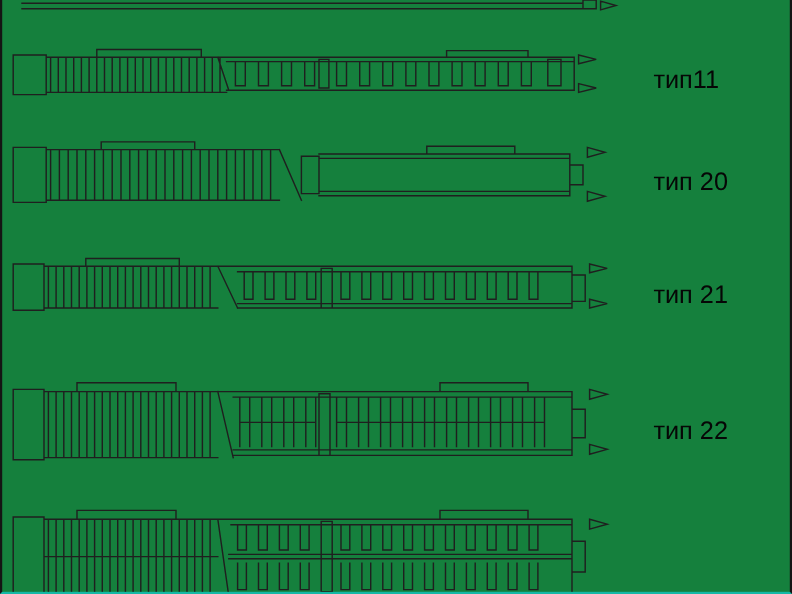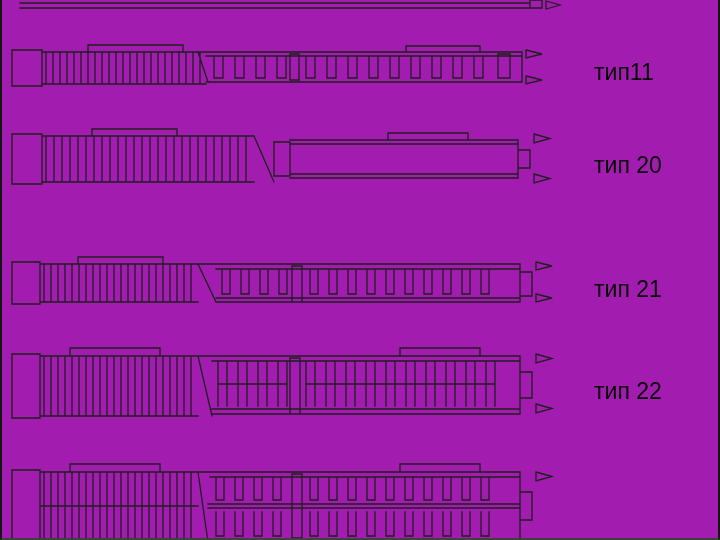--- a/index.html
+++ b/index.html
@@ -1,24 +1,24 @@
 <!DOCTYPE html>
 <html><head>
 <meta charset="utf-8">
 <style>
   html,body{margin:0;padding:0;background:#ffffff;}
   #page{
     position:relative;
     width:720px;height:540px;
     box-sizing:border-box;
     overflow:hidden;
-    background:#a21caf;
+    background:#15803d;
     border-left:2px solid #141414;
     border-right:2px solid #141414;
-    border-bottom:2px solid #404040;
+    border-bottom:2px solid #14b8a6;
     font-family:"Liberation Sans", sans-serif;
   }
   .row{
     position:absolute;
     left:8px;right:0;
     display:flex;
     align-items:center;
   }
   .drawing{flex:none;display:block;}
   .frag{position:absolute;top:0;left:8px;display:block;}
@@ -48,21 +48,21 @@
     <div class="label">тип11</div>
   </div>
 
   <div class="row" style="top:126px;height:68px">
     <svg class="drawing" width="560" height="68" viewBox="0 0 560 68">
         <path d="M2 8 h30 v50 h-30 Z M33 10 L244 10 M33 56 L244 56 M36 10 L36 56 M44 10 L44 56 M52 10 L52 56 M60 10 L60 56 M68 10 L68 56 M76 10 L76 56 M84 10 L84 56 M92 10 L92 56 M100 10 L100 56 M108 10 L108 56 M116 10 L116 56 M124 10 L124 56 M132 10 L132 56 M140 10 L140 56 M148 10 L148 56 M156 10 L156 56 M164 10 L164 56 M172 10 L172 56 M180 10 L180 56 M188 10 L188 56 M196 10 L196 56 M204 10 L204 56 M212 10 L212 56 M220 10 L220 56 M228 10 L228 56 M236 10 L236 56 M82 3 h85 v7 h-85 Z M244 10 L264 56 M264 16 h16 v34 h-16 Z M280 14 L508 14 M280 18 L508 18 M280 48 L508 48 M280 52 L508 52 M508 14 L508 52 M378 7 h80 v7 h-80 Z M508 24 h12 v18 h-12 Z M524 8 L540 12.5 L524 17 Z M524 48 L540 52.5 L524 57 Z " fill="none" stroke="#1f1f1f" stroke-width="1.3" stroke-linecap="square"></path>
       </svg>
     <div class="label">тип 20</div>
   </div>
 
-  <div class="row" style="top:252px;height:64px">
+  <div class="row" style="top:230px;height:64px">
     <svg class="drawing" width="560" height="64" viewBox="0 0 560 64">
         <path d="M2 10 h28 v42 h-28 Z M31 12 L510 12 M206 17 L510 17 M31 50 L188 50 M34 12 L34 50 M41 12 L41 50 M48 12 L48 50 M55 12 L55 50 M62 12 L62 50 M69 12 L69 50 M76 12 L76 50 M83 12 L83 50 M90 12 L90 50 M97 12 L97 50 M104 12 L104 50 M111 12 L111 50 M118 12 L118 50 M125 12 L125 50 M132 12 L132 50 M139 12 L139 50 M146 12 L146 50 M153 12 L153 50 M160 12 L160 50 M167 12 L167 50 M174 12 L174 50 M181 12 L181 50 M68 5 h85 v7 h-85 Z M188 12 L206 50 M206 46 L510 46 M206 50 L510 50 M510 12 L510 50 M212 17 L212 42 M220 17 L220 42 M212 42 L220 42 M231 17 L231 42 M239 17 L239 42 M231 42 L239 42 M250 17 L250 42 M258 17 L258 42 M250 42 L258 42 M269 17 L269 42 M277 17 L277 42 M269 42 L277 42 M282 14 h10 v36 h-10 Z M300 17 L300 42 M308 17 L308 42 M300 42 L308 42 M319 17 L319 42 M327 17 L327 42 M319 42 L327 42 M338 17 L338 42 M346 17 L346 42 M338 42 L346 42 M357 17 L357 42 M365 17 L365 42 M357 42 L365 42 M376 17 L376 42 M384 17 L384 42 M376 42 L384 42 M395 17 L395 42 M403 17 L403 42 M395 42 L403 42 M414 17 L414 42 M422 17 L422 42 M414 42 L422 42 M433 17 L433 42 M441 17 L441 42 M433 42 L441 42 M452 17 L452 42 M460 17 L460 42 M452 42 L460 42 M471 17 L471 42 M479 17 L479 42 M471 42 L479 42 M510 20 h12 v24 h-12 Z M526 10 L542 14 L526 18 Z M526 42 L542 46 L526 50 Z " fill="none" stroke="#1f1f1f" stroke-width="1.3" stroke-linecap="square"></path>
       </svg>
     <div class="label">тип 21</div>
   </div>
 
   <div class="row" style="top:344px;height:84px">
     <svg class="drawing" width="560" height="84" viewBox="0 0 560 84">
         <path d="M2 10 h28 v64 h-28 Z M31 12 L510 12 M202 17 L510 17 M31 72 L188 72 M34 12 L34 72 M41 12 L41 72 M48 12 L48 72 M55 12 L55 72 M62 12 L62 72 M69 12 L69 72 M76 12 L76 72 M83 12 L83 72 M90 12 L90 72 M97 12 L97 72 M104 12 L104 72 M111 12 L111 72 M118 12 L118 72 M125 12 L125 72 M132 12 L132 72 M139 12 L139 72 M146 12 L146 72 M153 12 L153 72 M160 12 L160 72 M167 12 L167 72 M174 12 L174 72 M181 12 L181 72 M60 4 h90 v8 h-90 Z M188 12 L202 72 M202 65 L510 65 M202 70 L510 70 M510 12 L510 70 M208 17 L208 62 M217 17 L217 62 M228 17 L228 62 M237 17 L237 62 M248 17 L248 62 M257 17 L257 62 M268 17 L268 62 M277 17 L277 62 M208 40 L277 40 M280 14 h10 v56 h-10 Z M296 17 L296 62 M305 17 L305 62 M316 17 L316 62 M325 17 L325 62 M336 17 L336 62 M345 17 L345 62 M356 17 L356 62 M365 17 L365 62 M376 17 L376 62 M385 17 L385 62 M396 17 L396 62 M405 17 L405 62 M416 17 L416 62 M425 17 L425 62 M436 17 L436 62 M445 17 L445 62 M456 17 L456 62 M465 17 L465 62 M476 17 L476 62 M485 17 L485 62 M296 40 L485 40 M390 4 h80 v8 h-80 Z M510 28 h12 v26 h-12 Z M526 10 L542 14.5 L526 19 Z M526 60 L542 64.5 L526 69 Z " fill="none" stroke="#1f1f1f" stroke-width="1.3" stroke-linecap="square"></path>
       </svg>

